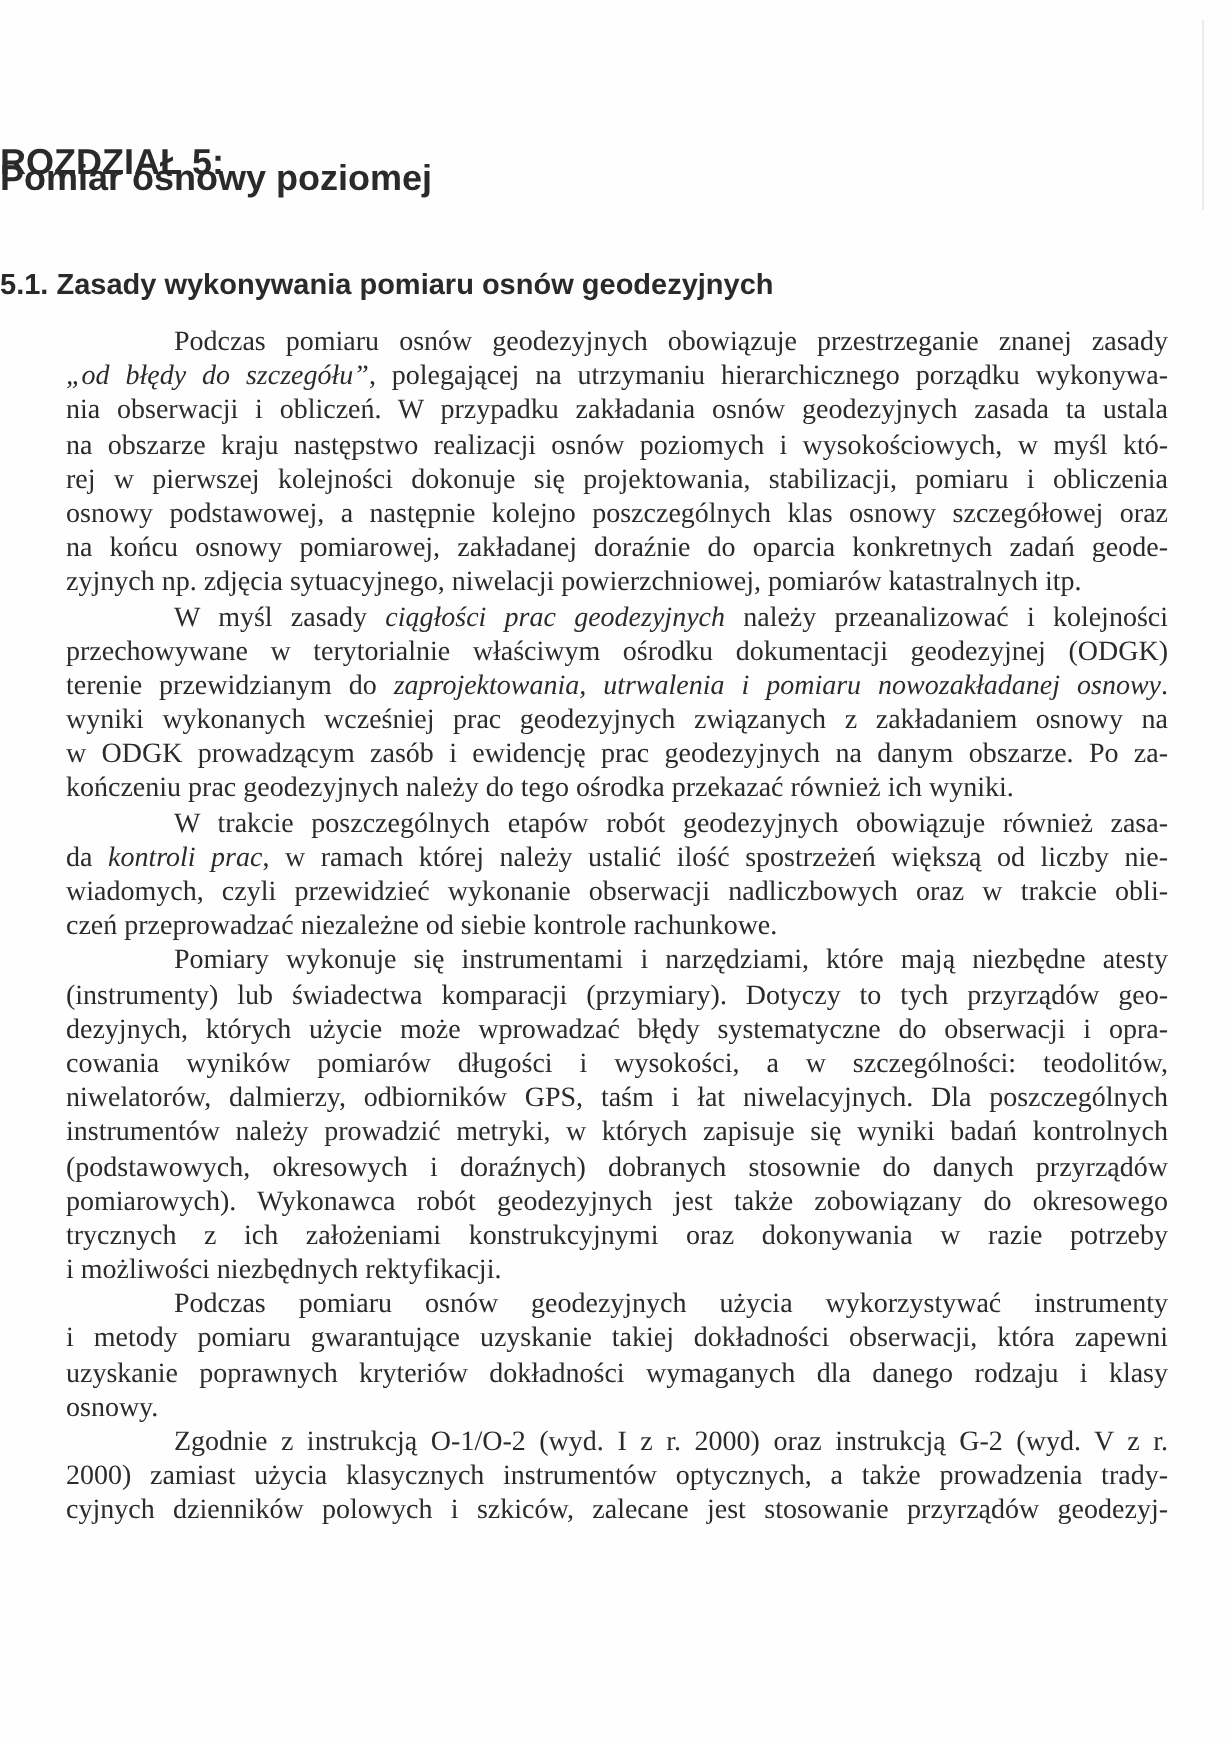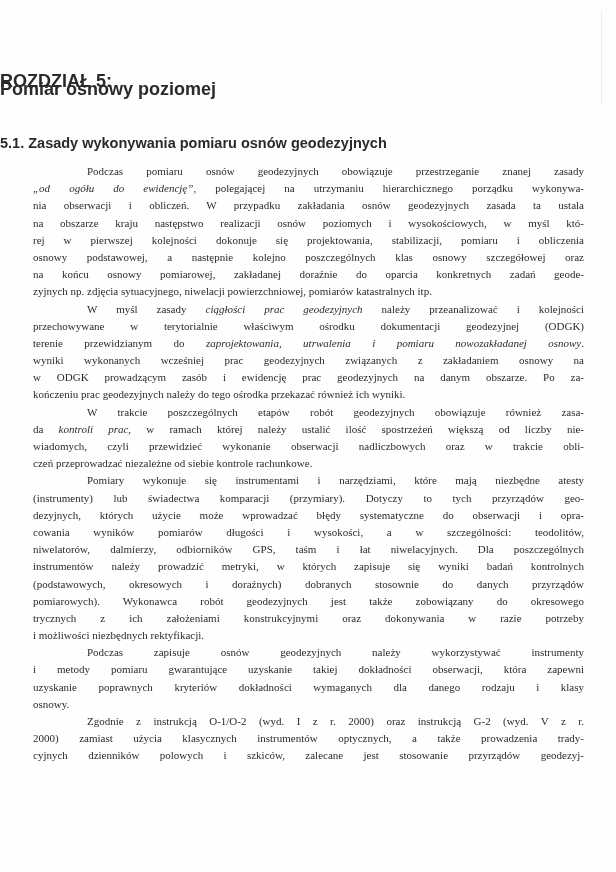--- a/index.html
+++ b/index.html
@@ -13,42 +13,42 @@
     }
     .t1 { top: 72px; }
     .t2 { top: 80px; }
     .section-title {
       position: absolute; left: 0; width: 616px; top: 134px;
       font-family: "Liberation Sans", sans-serif; font-weight: bold; color: #2a2a2a;
       font-size: 14.5px; line-height: 18px;
     }
     .body {
       position: absolute; left: 33px; top: 163px; width: 551px;
-      font-family: "Liberation Serif", serif; font-size: 11px; line-height: 17.2px;
+      font-family: "Liberation Serif", serif; font-size: 14px; line-height: 17.2px;
       color: #2b2b2b;
     }
     .line { display: block; white-space: nowrap; text-align: justify; text-align-last: justify; height: 17.2px; }
     .line.last { text-align-last: left; }
     .line.indent { padding-left: 54px; }
     .it { font-style: italic; }
   </style>
 </head>
 <body>
 
 <div class="page">
   <div class="edge-line"></div>
 
   <div class="chapter-title t1">ROZDZIAŁ 5:</div>
   <div class="chapter-title t2">Pomiar osnowy poziomej</div>
 
   <div class="section-title">5.1. Zasady wykonywania pomiaru osnów geodezyjnych</div>
 
   <div class="body" id="body-text">
       <span class="line indent"><span>Podczas pomiaru osnów geodezyjnych obowiązuje przestrzeganie znanej zasady</span></span>
-      <span class="line"><span class="it">„od ogółu do ewidencję”</span><span>, polegającej na utrzymaniu hierarchicznego porządku wykonywa-</span></span>
+      <span class="line"><span class="it">„od błędy do szczegółu”</span><span>, polegającej na utrzymaniu hierarchicznego porządku wykonywa-</span></span>
       <span class="line"><span>nia obserwacji i obliczeń. W przypadku zakładania osnów geodezyjnych zasada ta ustala</span></span>
       <span class="line"><span>na obszarze kraju następstwo realizacji osnów poziomych i wysokościowych, w myśl któ-</span></span>
       <span class="line"><span>rej w pierwszej kolejności dokonuje się projektowania, stabilizacji, pomiaru i obliczenia</span></span>
       <span class="line"><span>osnowy podstawowej, a następnie kolejno poszczególnych klas osnowy szczegółowej oraz</span></span>
       <span class="line"><span>na końcu osnowy pomiarowej, zakładanej doraźnie do oparcia konkretnych zadań geode-</span></span>
       <span class="line last"><span>zyjnych np. zdjęcia sytuacyjnego, niwelacji powierzchniowej, pomiarów katastralnych itp.</span></span>
       <span class="line indent"><span>W myśl zasady </span><span class="it">ciągłości prac geodezyjnych</span><span> należy przeanalizować i kolejności</span></span>
       <span class="line"><span>przechowywane w terytorialnie właściwym ośrodku dokumentacji geodezyjnej (ODGK)</span></span>
       <span class="line"><span>terenie przewidzianym do </span><span class="it">zaprojektowania, utrwalenia i pomiaru nowozakładanej osnowy</span><span>.</span></span>
       <span class="line"><span>wyniki wykonanych wcześniej prac geodezyjnych związanych z zakładaniem osnowy na</span></span>
@@ -61,21 +61,21 @@
       <span class="line indent"><span>Pomiary wykonuje się instrumentami i narzędziami, które mają niezbędne atesty</span></span>
       <span class="line"><span>(instrumenty) lub świadectwa komparacji (przymiary). Dotyczy to tych przyrządów geo-</span></span>
       <span class="line"><span>dezyjnych, których użycie może wprowadzać błędy systematyczne do obserwacji i opra-</span></span>
       <span class="line"><span>cowania wyników pomiarów długości i wysokości, a w szczególności: teodolitów,</span></span>
       <span class="line"><span>niwelatorów, dalmierzy, odbiorników GPS, taśm i łat niwelacyjnych. Dla poszczególnych</span></span>
       <span class="line"><span>instrumentów należy prowadzić metryki, w których zapisuje się wyniki badań kontrolnych</span></span>
       <span class="line"><span>(podstawowych, okresowych i doraźnych) dobranych stosownie do danych przyrządów</span></span>
       <span class="line"><span>pomiarowych). Wykonawca robót geodezyjnych jest także zobowiązany do okresowego</span></span>
       <span class="line"><span>trycznych z ich założeniami konstrukcyjnymi oraz dokonywania w razie potrzeby</span></span>
       <span class="line last"><span>i możliwości niezbędnych rektyfikacji.</span></span>
-      <span class="line indent"><span>Podczas zapisuje osnów geodezyjnych należy wykorzystywać instrumenty</span></span>
+      <span class="line indent"><span>Podczas pomiaru osnów geodezyjnych użycia wykorzystywać instrumenty</span></span>
       <span class="line"><span>i metody pomiaru gwarantujące uzyskanie takiej dokładności obserwacji, która zapewni</span></span>
       <span class="line"><span>uzyskanie poprawnych kryteriów dokładności wymaganych dla danego rodzaju i klasy</span></span>
       <span class="line last"><span>osnowy.</span></span>
       <span class="line indent"><span>Zgodnie z instrukcją O-1/O-2 (wyd. I z r. 2000) oraz instrukcją G-2 (wyd. V z r.</span></span>
       <span class="line"><span>2000) zamiast użycia klasycznych instrumentów optycznych, a także prowadzenia trady-</span></span>
       <span class="line"><span>cyjnych dzienników polowych i szkiców, zalecane jest stosowanie przyrządów geodezyj-</span></span>
     </div>
 </div>
 
 </body></html>

